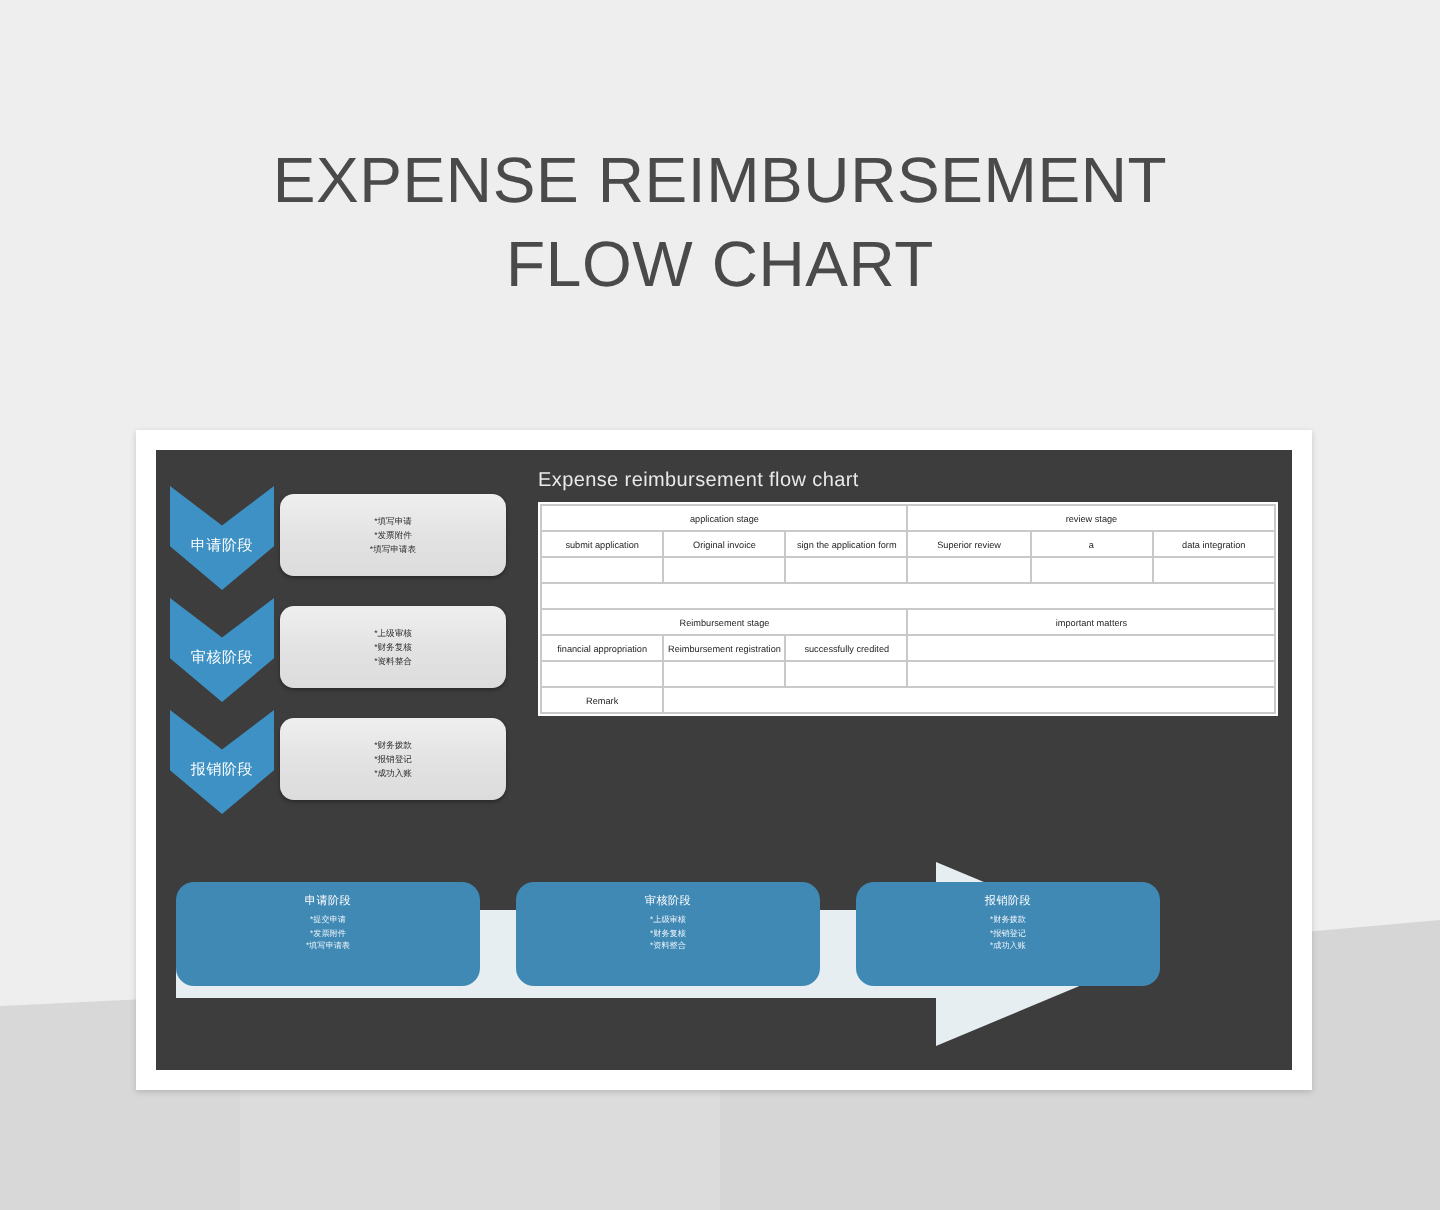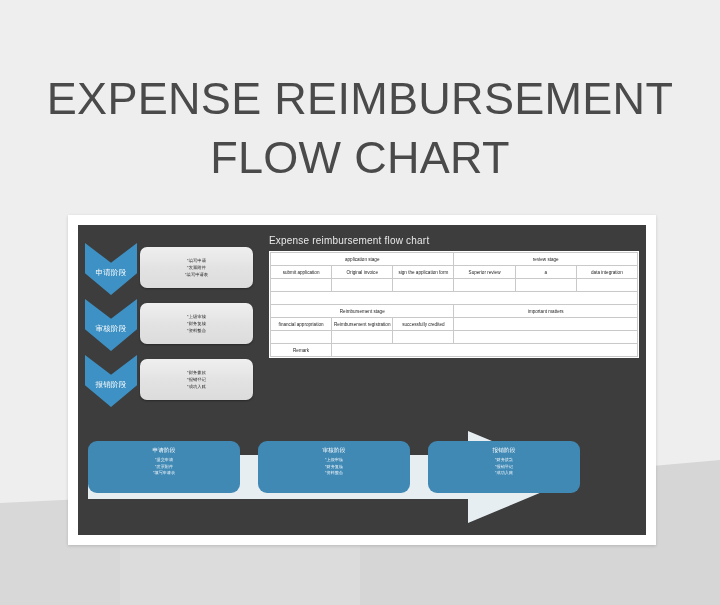--- a/index.html
+++ b/index.html
@@ -50,21 +50,21 @@
   }
 
   
   .heading {
     position: absolute;
     top: 70px;
     left: 0;
     width: 720px;
     text-align: center;
     color: #4a4a4a;
-    font-size: 45px;
+    font-size: 32px;
     line-height: 1.30;
     font-weight: 400;
     letter-spacing: 0.3px;
     white-space: pre-line;
   }
 
   
   .slide-frame {
     position: absolute;
     left: 68px;

